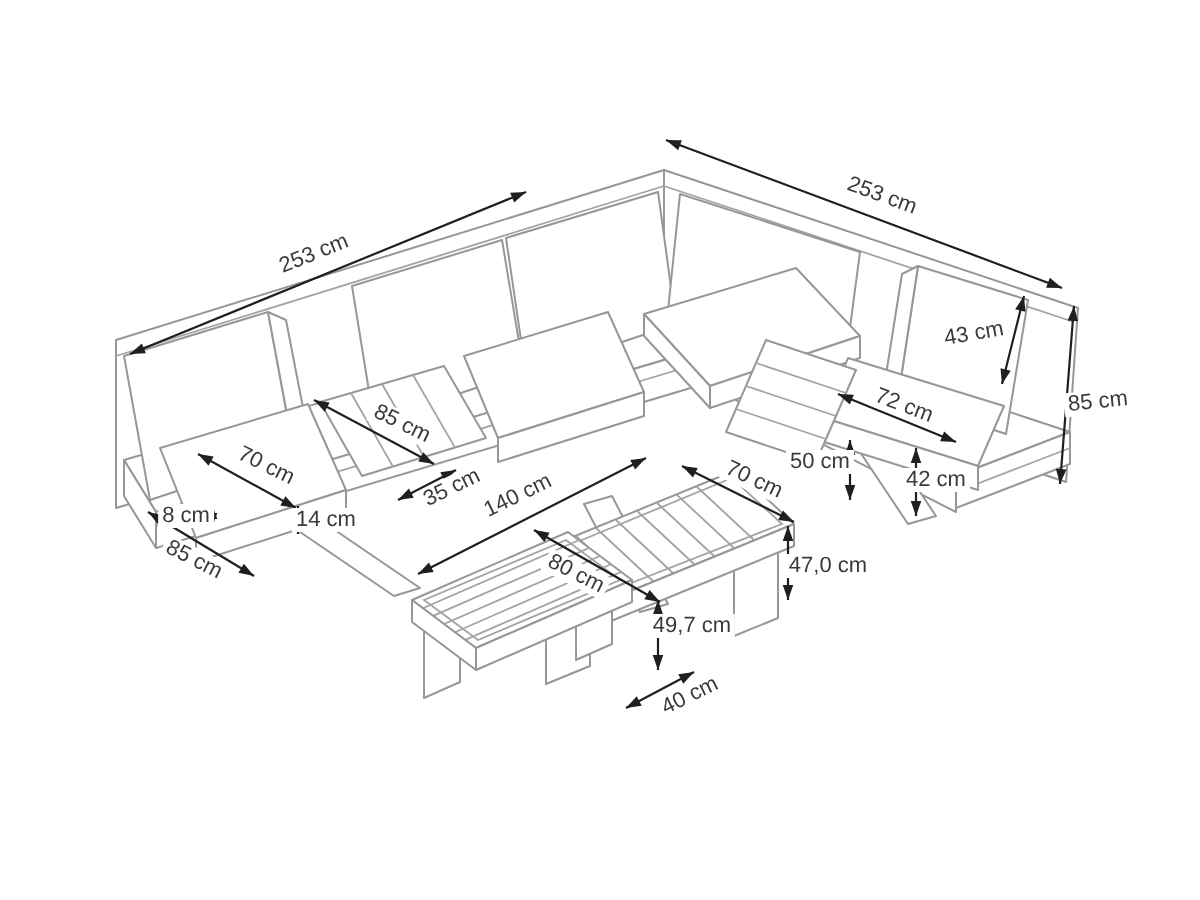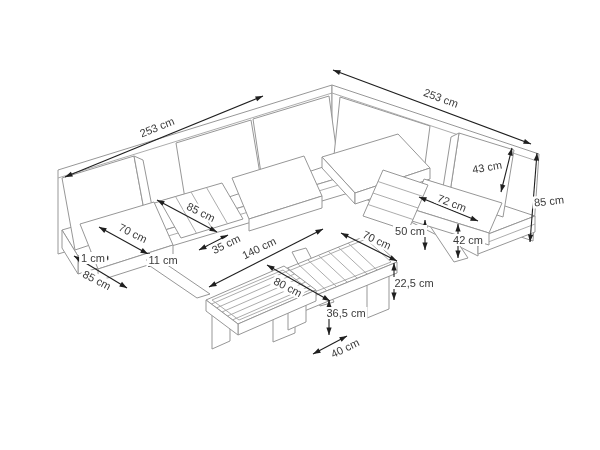--- a/index.html
+++ b/index.html
@@ -144,23 +144,23 @@
   <div class="dim-label" style="left:157px;top:127px;--r:-22deg">253 cm</div>
   <div class="dim-label" style="left:441px;top:98px;--r:20deg">253 cm</div>
   <div class="dim-label" style="left:487px;top:167px;--r:-10deg">43 cm</div>
   <div class="dim-label" style="left:549px;top:201px;--r:-6deg">85 cm</div>
   <div class="dim-label" style="left:452px;top:203px;--r:21deg">72 cm</div>
   <div class="dim-label" style="left:201px;top:212px;--r:26deg">85 cm</div>
   <div class="dim-label" style="left:133px;top:233px;--r:26deg">70 cm</div>
   <div class="dim-label" style="left:226px;top:244px;--r:-26deg">35 cm</div>
   <div class="dim-label" style="left:410px;top:231px;--r:0deg">50 cm</div>
   <div class="dim-label" style="left:468px;top:240px;--r:0deg">42 cm</div>
-  <div class="dim-label" style="left:93px;top:258px;--r:0deg">1 cm</div>
-  <div class="dim-label" style="left:163px;top:260px;--r:0deg">11 cm</div>
+  <div class="dim-label" style="left:93px;top:258px;--r:0deg">8 cm</div>
+  <div class="dim-label" style="left:163px;top:260px;--r:0deg">14 cm</div>
   <div class="dim-label" style="left:97px;top:280px;--r:27deg">85 cm</div>
   <div class="dim-label" style="left:259px;top:248px;--r:-26deg">140 cm</div>
   <div class="dim-label" style="left:377px;top:240px;--r:25deg">70 cm</div>
-  <div class="dim-label" style="left:414px;top:283px;--r:0deg">22,5 cm</div>
+  <div class="dim-label" style="left:414px;top:283px;--r:0deg">47,0 cm</div>
   <div class="dim-label" style="left:288px;top:287px;--r:27deg">80 cm</div>
-  <div class="dim-label" style="left:346px;top:313px;--r:0deg">36,5 cm</div>
+  <div class="dim-label" style="left:346px;top:313px;--r:0deg">49,7 cm</div>
   <div class="dim-label" style="left:345px;top:348px;--r:-26deg">40 cm</div>
 
 </div>
 
 </body></html>

